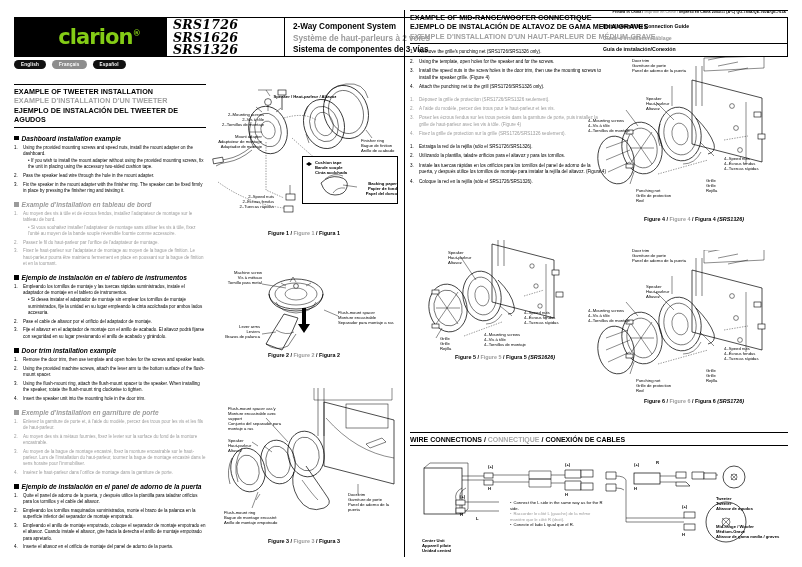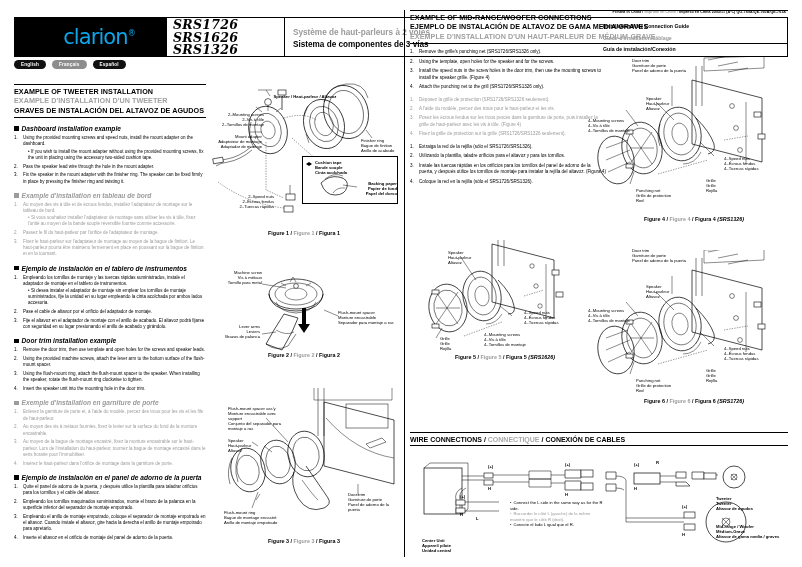--- a/index.html
+++ b/index.html
@@ -20,21 +20,21 @@
   }
   .print-line .gray { color:#8f8f8f; }
   .hdr-box {
     position:absolute; left:0; top:7px; width:774px; height:40px;
     border:1px solid #000; display:flex; align-items:stretch;
   }
   .logo-cell {
     width:152px; background:#000; display:flex; align-items:center; justify-content:center;
   }
   .logo-text {
-    color:#0ea5e9; font-size:21px; font-weight:normal; letter-spacing:-0.9px;
+    color:#84cc16; font-size:21px; font-weight:bold; letter-spacing:-0.9px;
     font-family:"DejaVu Sans", sans-serif;
     margin-left:16px;
   }
   .logo-text sup { font-size:8px; vertical-align:super; }
   .model-cell {
     width:118px; border-right:1px solid #000; padding:2px 4px 0 6px;
     display:flex; flex-direction:column; justify-content:center;
   }
   .model-cell .m {
     font-family:"DejaVu Serif", serif; font-style:italic; font-weight:bold;
@@ -146,20 +146,21 @@
     <div class="hdr-box">
       <div class="logo-cell">
         <span class="logo-text"><span>clarion</span><sup>®</sup></span>
       </div>
       <div class="model-cell">
         <div class="m">SRS1726</div>
         <div class="m">SRS1626</div>
         <div class="m">SRS1326</div>
       </div>
       <div class="title-cell">
+        <div class="t">2-Way Component System</div>
         <div class="t gray">Système de haut-parleurs à 2 voies</div>
         <div class="t">Sistema de componentes de 3 vías</div>
       </div>
       <div class="guide-cell">
         <div class="g">Installation/Wire Connection Guide</div>
         <div class="g gray">Guide d'installation/câblage</div>
         <div class="g">Guía de instalación/Conexión</div>
       </div>
     </div>
   </div>
@@ -169,21 +170,21 @@
     <span class="lang-pill gray">Français</span>
     <span class="lang-pill">Español</span>
   </div>
 
   <div class="divider-v"></div>
 
   <div class="col-left">
     <div class="sec-head sec-rule-top sec-rule-bot" style="padding-top:2px;">
       <div class="sec-title">EXAMPLE OF TWEETER INSTALLATION</div>
       <div class="sec-title gray">EXAMPLE D'INSTALLATION D'UN TWEETER</div>
-      <div class="sec-title">GRAVES DE INSTALACIÓN DEL ALTAVOZ DE AGUDOS</div>
+      <div class="sec-title">EJEMPLO DE INSTALACIÓN DEL TWEETER DE AGUDOS</div>
     </div>
 
     <div class="sub-head">
       <span class="sq"></span>
       <span>Dashboard installation example</span>
     </div>
     <ol class="steps">
       <li><span class="num">1.</span><span>Using the provided mounting screws and speed nuts, install the mount adapter on the dashboard.</span>
         <span class="sub-note">If you wish to install the mount adapter without using the provided mounting screws, fix the unit in placing using the accessory two-sided cushion tape.</span></li>
       <li><span class="num">2.</span><span>Pass the speaker lead wire through the hole in the mount adapter.</span></li>
@@ -436,21 +437,21 @@
       </div>
 
       <div class="fig-cap" style="position:absolute; left:0; top:148px; width:196px;">
         <span>Figure 3</span> / <span class="gray">Figure 3</span> / <span>Figura 3</span>
       </div>
     </div>
   </div>
 
   <div class="col-right">
     <div class="sec-head sec-rule-top sec-rule-bot" style="padding-top:2px; width:378px;">
-      <div class="sec-title">EXAMPLE OF MID-RANGE/WOOFER CONNECTIONS</div>
+      <div class="sec-title">EXAMPLE OF MID-RANGE/WOOFER CONNECTIQUE</div>
       <div class="sec-title">EJEMPLO DE INSTALACIÓN DE ALTAVOZ DE GAMA MEDIA/GRAVES</div>
       <div class="sec-title gray">EXEMPLE D'INSTALLATION D'UN HAUT-PARLEUR DE MÉDIUM-GRAVE</div>
     </div>
 
     <div style="width:196px; margin-top:5px;">
       <ol class="plain">
         <li><span class="num">1.</span><span>Remove the grille's punching net (SRS1726/SRS1326 only).</span></li>
         <li><span class="num">2.</span><span>Using the template, open holes for the speaker and for the screws.</span></li>
         <li><span class="num">3.</span><span>Install the speed nuts in the screw holes in the door trim, then use the mounting screws to install the speaker grille. (Figure 4)</span></li>
         <li><span class="num">4.</span><span>Attach the punching net to the grill (SRS1726/SRS1326 only).</span></li>

